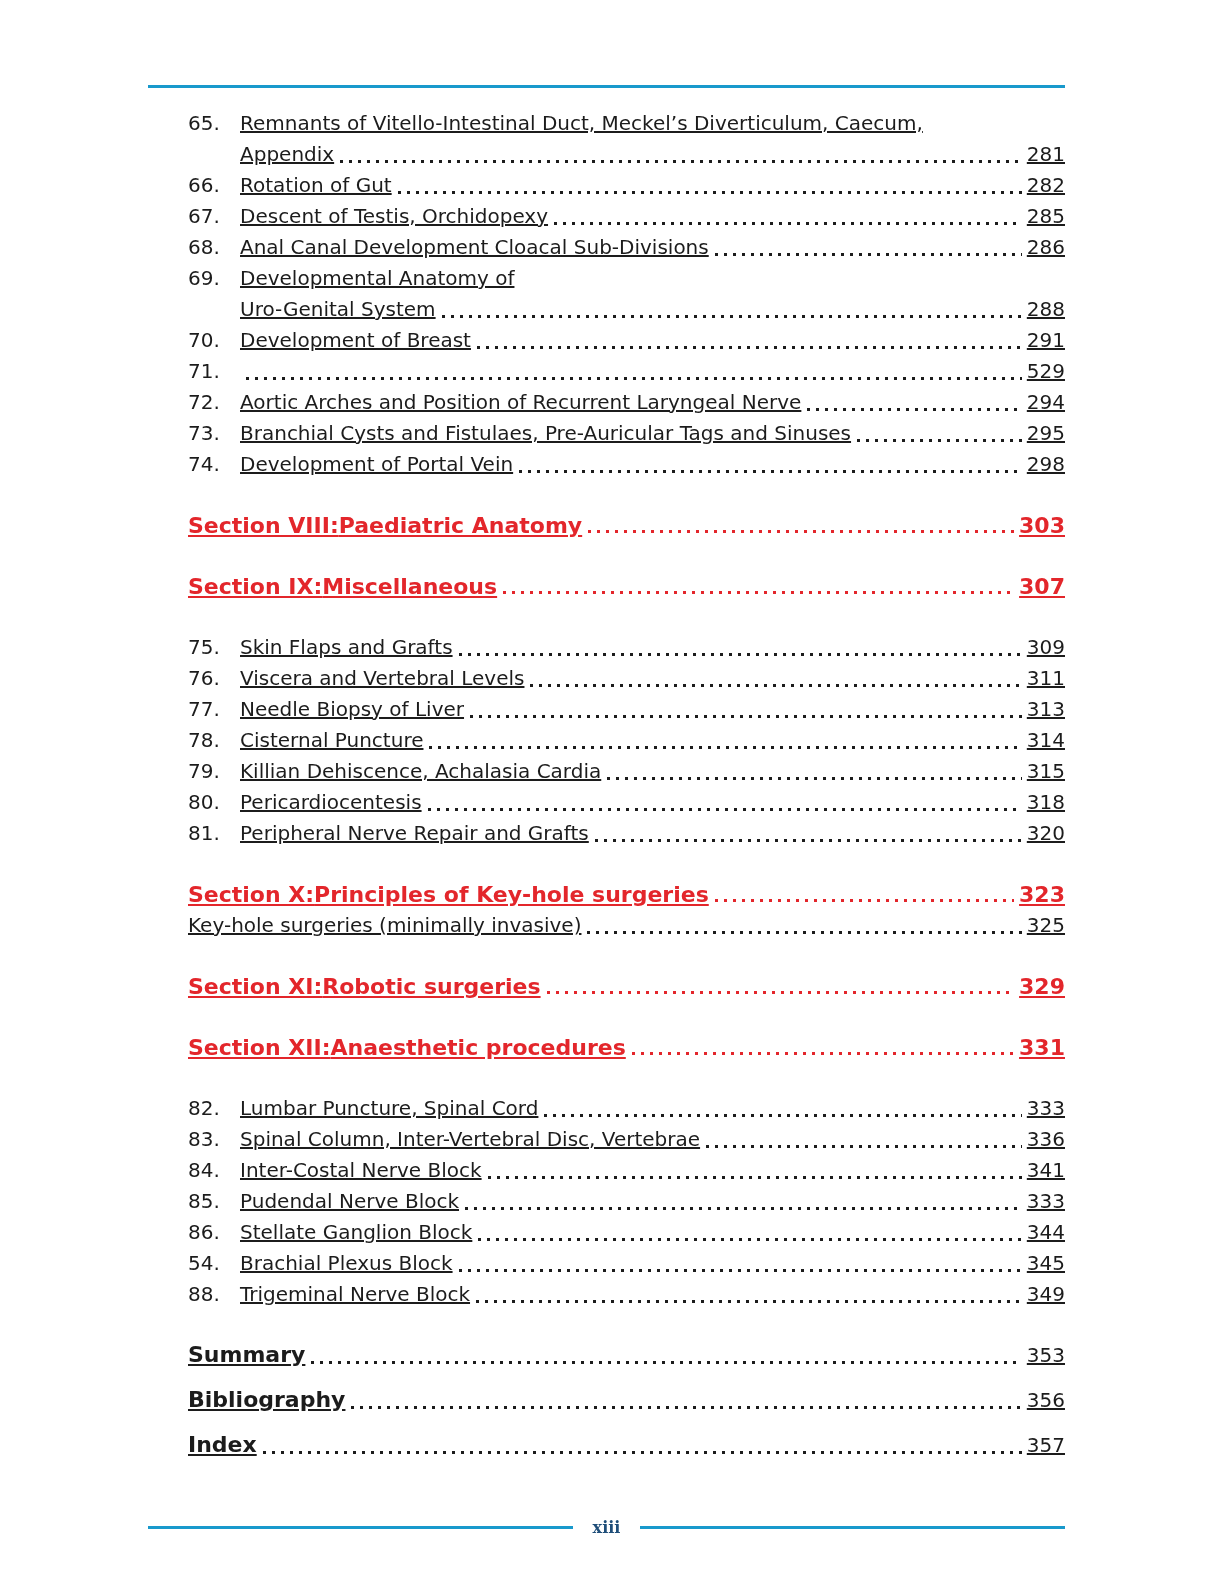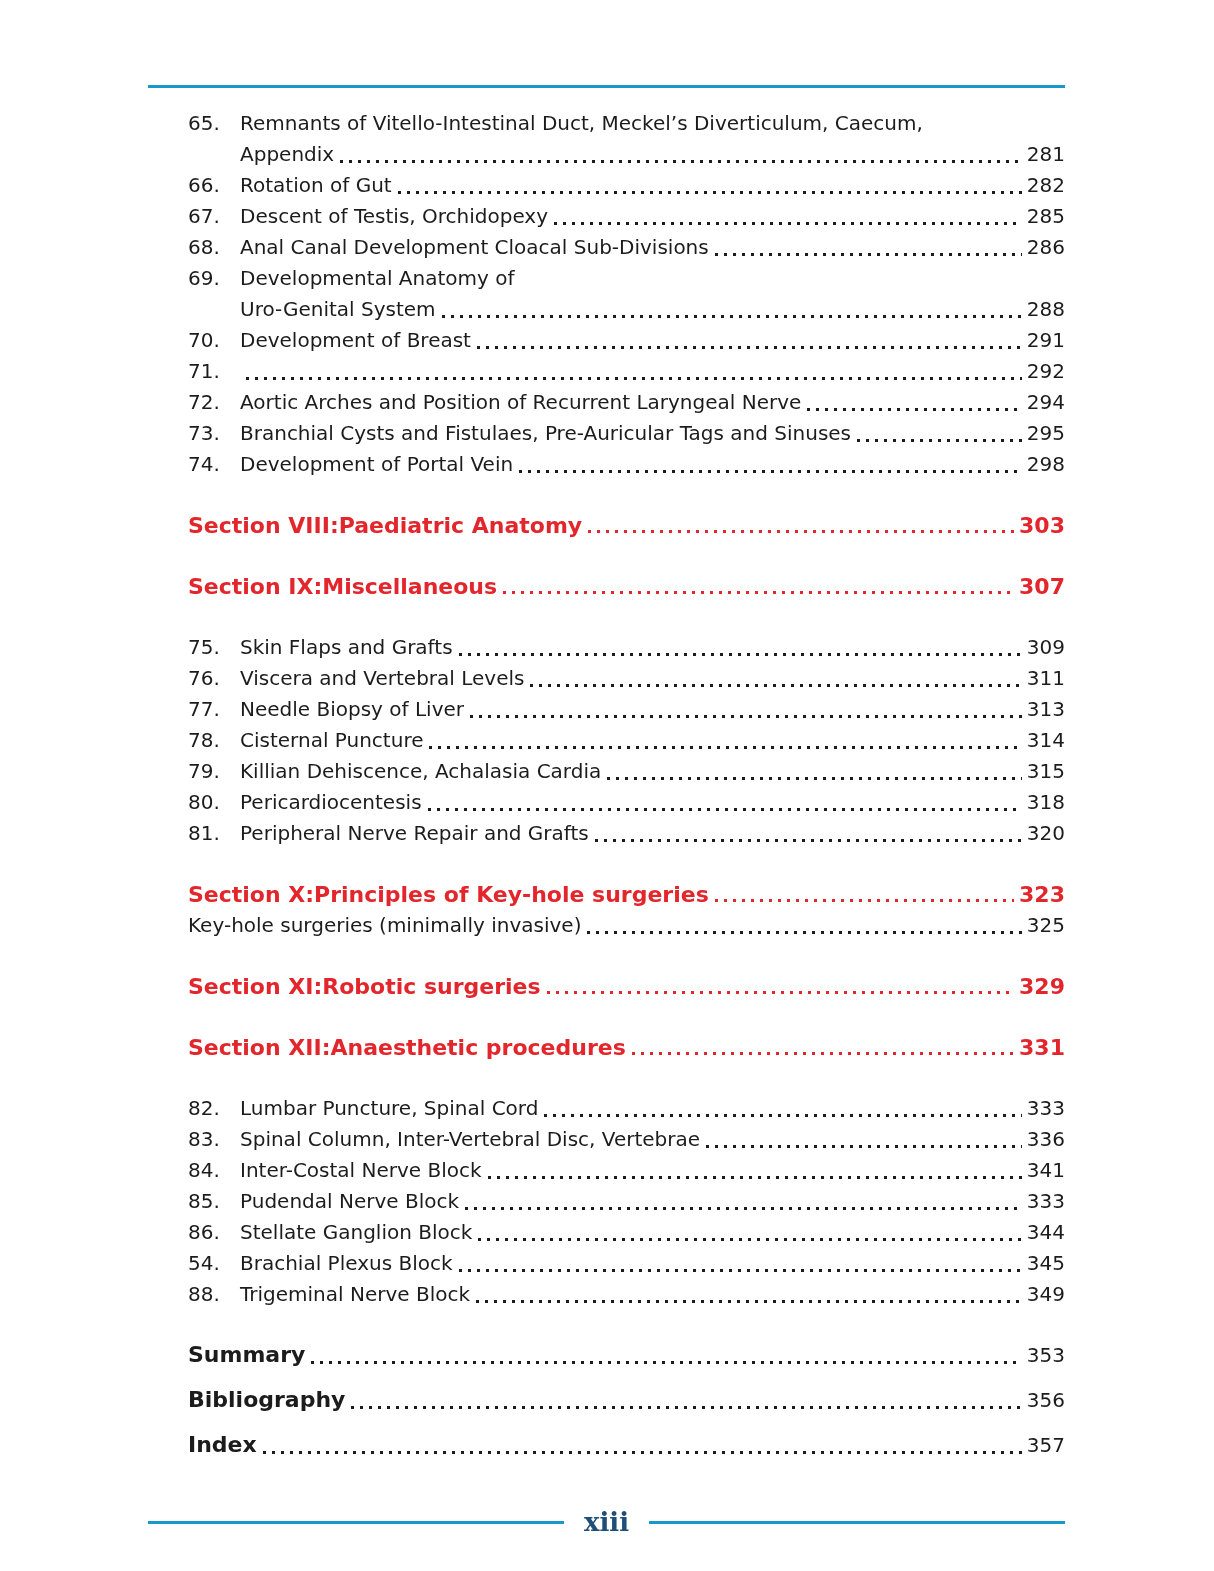--- a/index.html
+++ b/index.html
@@ -30,30 +30,30 @@
   }
   .toc {
     display: flex;
     flex-direction: column;
     font-size: 20px;
     line-height: 31px;
     margin-left: 40px;
   }
   .row { display: flex; align-items: baseline; }
   .num, .indent { width: 52px; flex: none; }
-  .title { flex: none; white-space: nowrap; }
+  .title { flex: none; white-space: nowrap; text-decoration: underline; }
   .dots {
     flex: 1 1 auto;
     min-width: 14px;
     height: 3px;
     align-self: flex-end;
     margin: 0 5px 7px 6px;
     background-image: repeating-linear-gradient(to right, currentColor 0 3px, transparent 3px 9px);
   }
-  .pg { flex: none; }
+  .pg { flex: none; text-decoration: underline; }
 
   .section {
     color: var(--section);
     font-weight: bold;
     font-size: 22px;
     margin: 30px 0;
   }
   .section .dots { margin-bottom: 8px; }
   .section + .section { margin-top: 0; }
   .section.tight { margin-bottom: 0; }
@@ -76,21 +76,21 @@
   }
   .footer .line {
     flex: 1 1 auto;
     height: 3px;
     background: var(--accent);
   }
   .footer .label {
     flex: none;
     font-family: "DejaVu Serif", "Liberation Serif", serif;
     font-weight: bold;
-    font-size: 26px;
+    font-size: 16px;
     color: var(--folio);
   }
 </style>
 </head>
 <body>
 
 <div class="page">
   <div class="toprule"></div>
 
   <div class="toc" id="toc-list">
@@ -134,21 +134,21 @@
       </div>
       <div class="row item">
         <span class="num">70.</span>
         <span class="title">Development of Breast</span>
         <span class="dots"></span>
         <span class="pg">291</span>
       </div>
       <div class="row item">
         <span class="num">71.</span>
         <span class="dots"></span>
-        <span class="pg">292</span>
+        <span class="pg">529</span>
       </div>
       <div class="row item">
         <span class="num">72.</span>
         <span class="title">Aortic Arches and Position of Recurrent Laryngeal Nerve</span>
         <span class="dots"></span>
         <span class="pg">294</span>
       </div>
       <div class="row item">
         <span class="num">73.</span>
         <span class="title">Branchial Cysts and Fistulaes, Pre-Auricular Tags and Sinuses</span>

